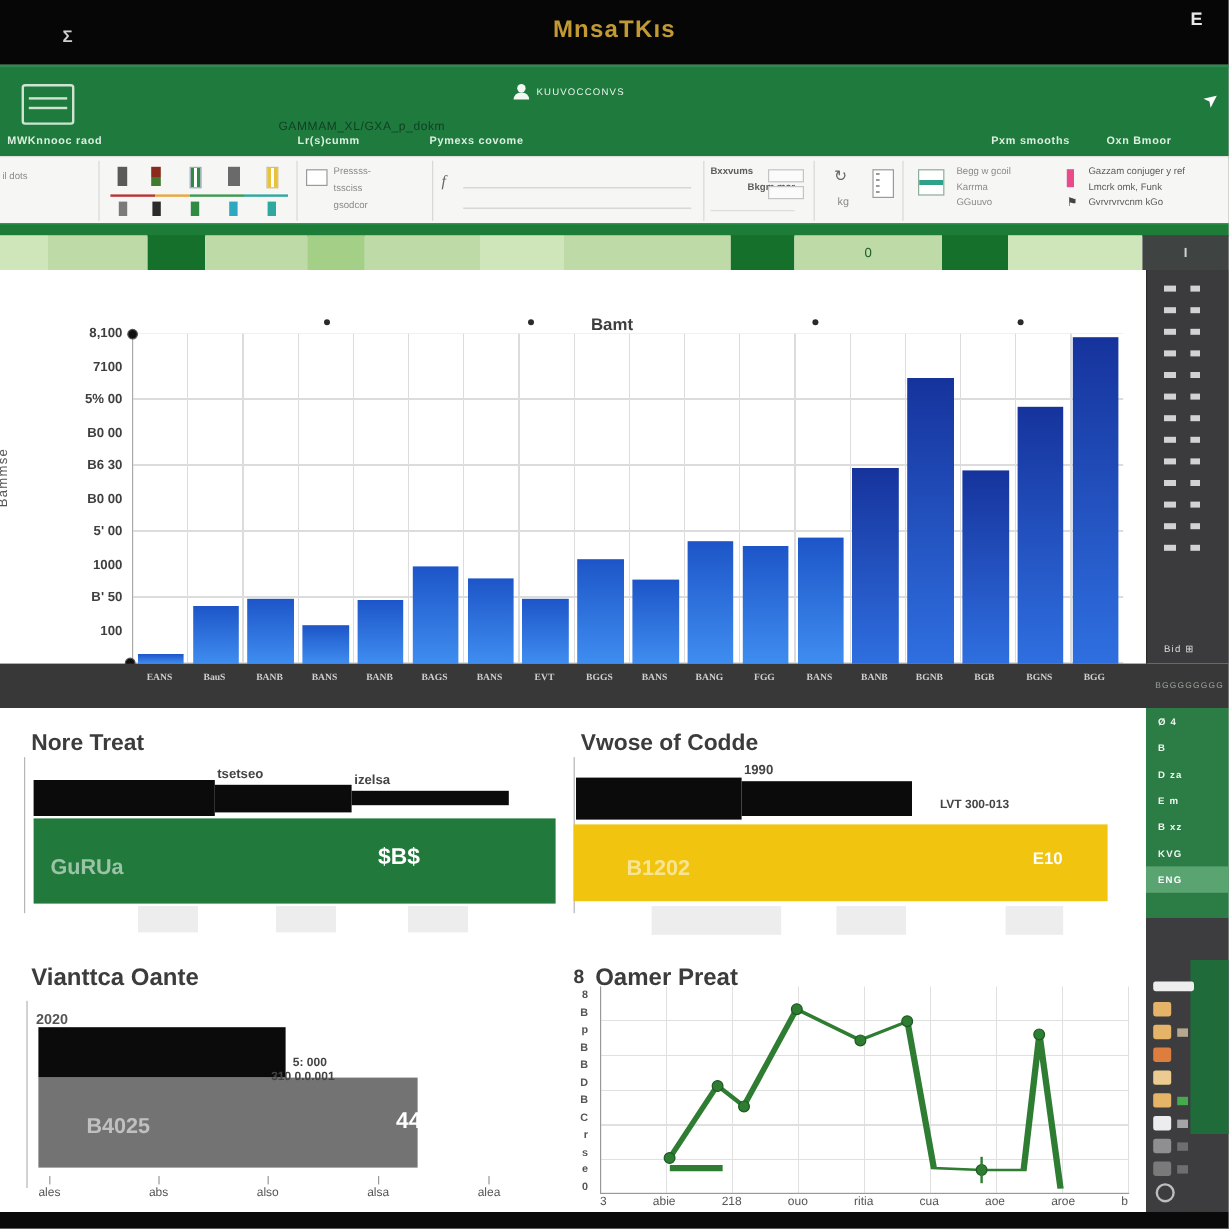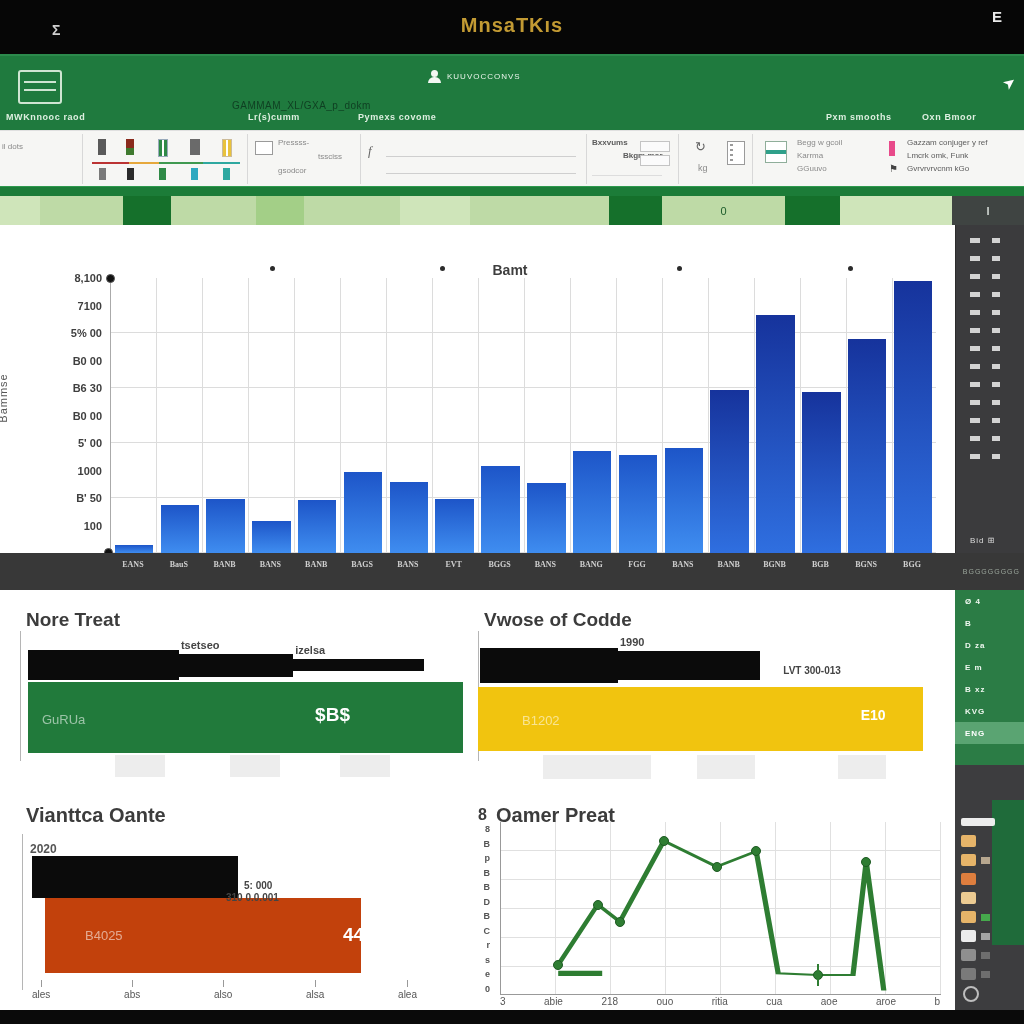--- a/index.html
+++ b/index.html
@@ -87,21 +87,21 @@
   #dashboard{left:0;top:590px;width:955px;height:420px;background:#fff;}
   .card{position:absolute;}
   .card .ctitle{position:absolute;left:6px;top:6px;color:#3c3c3c;font-size:19px;font-weight:bold;}
   .vaxis{position:absolute;width:1px;background:#b5b5b5;}
   .segs{position:absolute;display:flex;align-items:center;}
   .segwrap{position:relative;display:flex;align-items:flex-end;}
   .bseg{width:100%;background:#0b0b0b;}
   .seglabel{position:absolute;top:-15px;left:2px;color:#444;font-size:11px;font-weight:bold;white-space:nowrap;}
   .endlabel{position:absolute;color:#444;font-size:10px;font-weight:bold;white-space:nowrap;}
   .vbar{position:absolute;color:#fff;}
-  .vbar .lv{position:absolute;font-size:13px;font-weight:normal;opacity:.55;}
+  .vbar .lv{position:absolute;font-size:18px;font-weight:bold;opacity:.55;}
   .vbar .vv{position:absolute;font-size:19px;font-weight:bold;}
   .ghost{position:absolute;background:#ededed;}
   .xticksrow{position:absolute;display:flex;justify-content:space-between;color:#555;font-size:10px;}
   .xticksrow .xt{display:flex;flex-direction:column;align-items:center;}
   .xticksrow .tick{width:1px;height:7px;background:#999;margin-bottom:2px;}
 
   
   #lc-glyphs{display:flex;flex-direction:column;justify-content:space-between;align-items:flex-end;
      color:#555;font-size:9px;font-weight:bold;}
   #lc-plot{border-left:1px solid #999;border-bottom:1px solid #999;
@@ -168,21 +168,21 @@
     <div class="chip abs" style="left:222px;background:linear-gradient(90deg,#e8c23c 0 35%,#fff 35% 65%,#e8c23c 65% 100%);border:1px solid #cb9;"></div>
     <div id="mini-line" class="abs"></div>
     <div class="chip2 abs" style="left:99px;background:#7a7a7a;"></div>
     <div class="chip2 abs" style="left:127px;background:#2b2b2b;"></div>
     <div class="chip2 abs" style="left:159px;background:#2f8a46;"></div>
     <div class="chip2 abs" style="left:191px;background:#2ea8c0;"></div>
     <div class="chip2 abs" style="left:223px;background:#2ea8a0;"></div>
     <div class="rdiv abs" style="left:247px;"></div>
     <div class="abs" style="left:255px;top:10px;width:16px;height:12px;border:1px solid #9a9a9a;background:#fff;"></div>
     <span class="rtxt abs" style="left:278px;top:6px;">Pressss-</span>
-    <span class="rtxt abs" style="left:278px;top:20px;margin-left:40px;">tssciss</span>
+    <span class="rtxt abs" style="left:278px;top:20px;">tssciss</span>
     <span class="rtxt abs" style="left:278px;top:34px;">gsodcor</span>
     <div class="rdiv abs" style="left:360px;"></div>
     <span id="fx" class="abs">f</span>
     <div class="fline abs" style="left:386px;top:25px;width:190px;"></div>
     <div class="fline abs" style="left:386px;top:42px;width:190px;"></div>
     <div class="rdiv abs" style="left:586px;"></div>
     <span class="rtxt dk abs" style="left:592px;top:6px;font-weight:bold;">Bxxvums</span>
     <span class="rtxt dk abs" style="left:623px;top:19px;font-weight:bold;">Bkgm mor</span>
     <div class="fline abs" style="left:592px;top:44px;width:70px;background:#ddd;"></div>
     <div class="selbox abs" style="left:640px;top:10px;"></div>
@@ -377,21 +377,21 @@
 
     <div class="card kpi" id="card3" style="left:20px;top:208px;width:448px;height:212px;">
       <div class="ctitle" style="font-size:20px;">Vianttca Oante</div>
       <span class="abs" style="left:10px;top:44px;font-size:12px;color:#555;font-weight:bold;">2020</span>
       <div class="vaxis" style="left:2px;top:36px;height:156px;"></div>
       <div class="segs" style="left:12px;top:58px;width:430px;height:42px;">
           <div class="segwrap" style="width: 48%;">
             <div class="bseg" style="height: 42px;"></div>
           </div>
         </div>
-      <div class="vbar" style="left: 12px; top: 100px; width: 316px; height: 75px; background: #c2410c; margin-left: 13px;">
+      <div class="vbar" style="left: 12px; top: 100px; width: 316px; height: 75px; background: #737373;">
         <span class="lv" style="left:40px;top:30px;">B4025</span>
         <span class="vv" style="left:298px;top:26px;">44</span>
       </div>
       <div class="xticksrow" id="c3xticks" style="left:12px;top:182px;width:385px;">
           <div class="xt">
             <div class="tick"></div>
             <span>ales</span>
           </div>
           <div class="xt">
             <div class="tick"></div>

